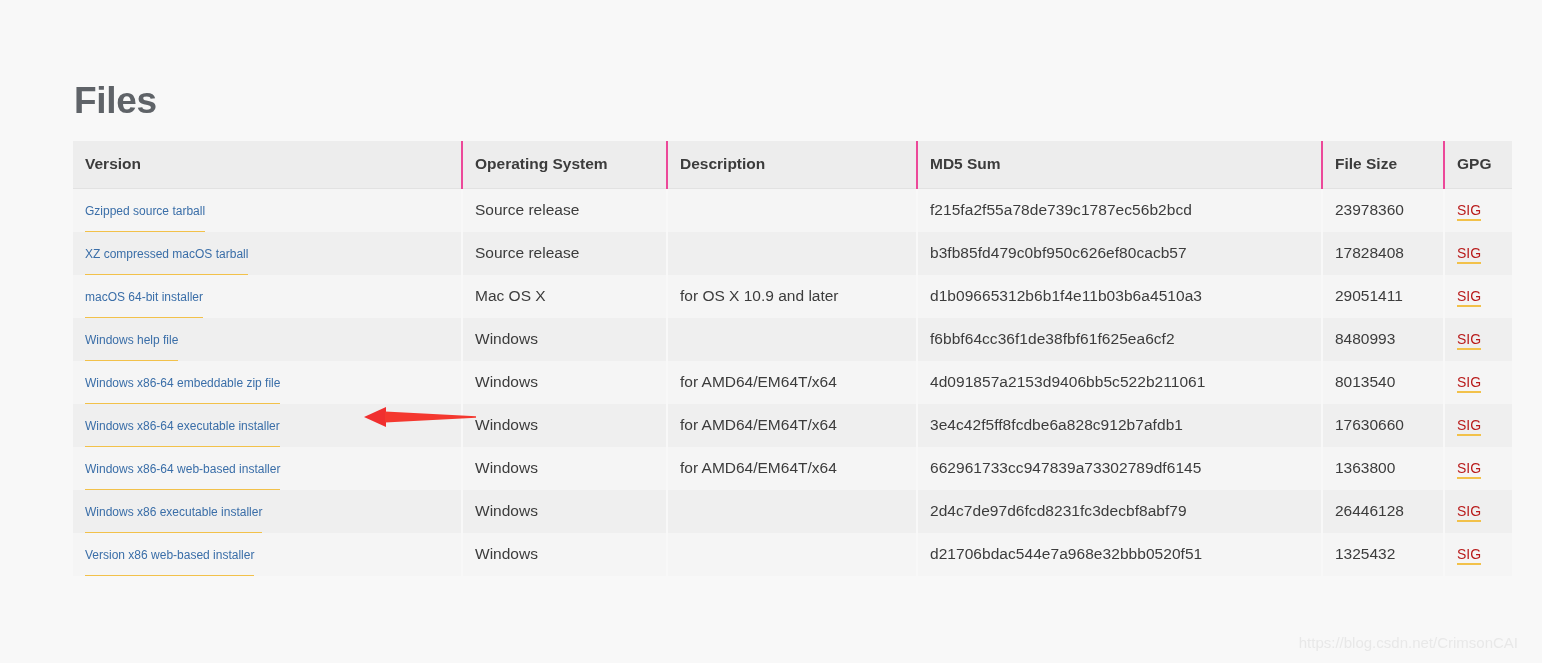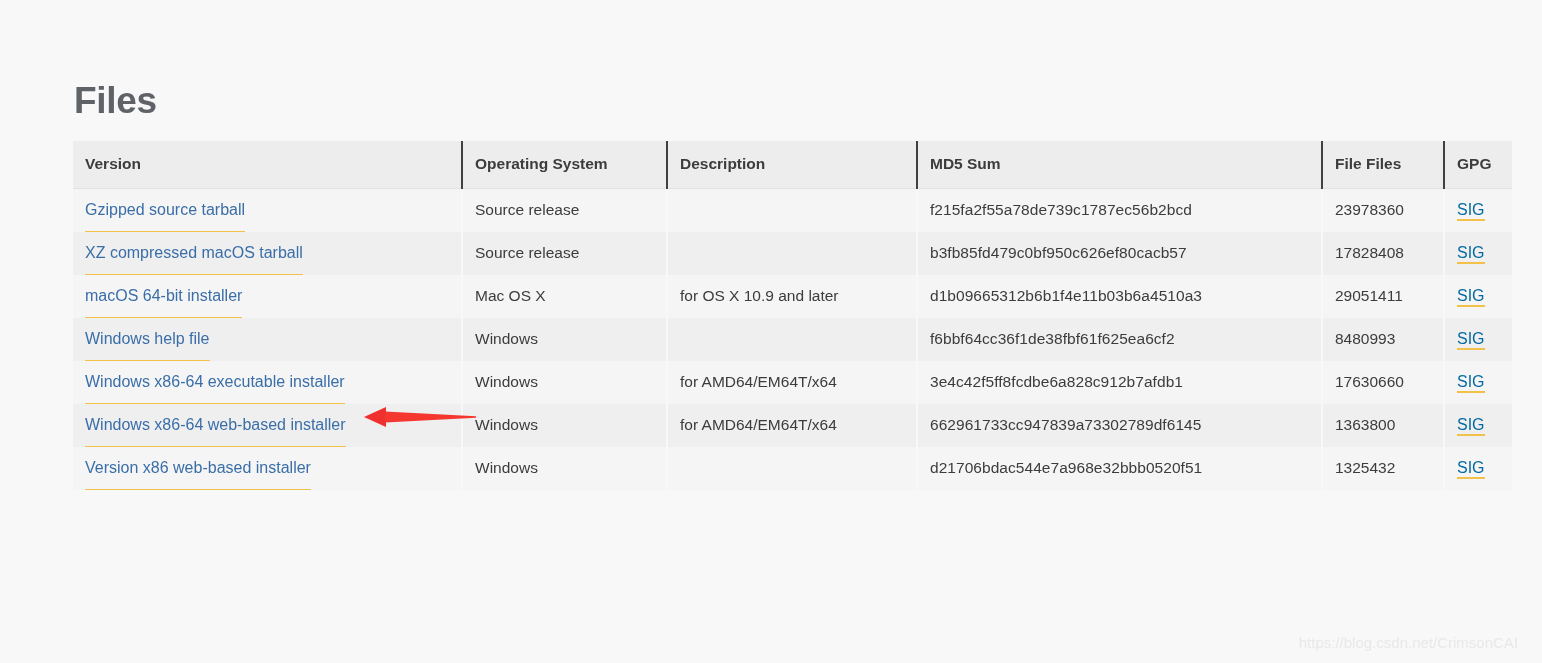--- a/index.html
+++ b/index.html
@@ -49,21 +49,21 @@
   table.files-table col.c-size         { width: 122px; }
   table.files-table col.c-gpg          { width: 68px; }
 
   table.files-table thead th {
     background: #ededed;
     color: #3c3c3c;
     font-weight: bold;
     text-align: left;
     padding: 14px 12px 15px 12px;
     font-size: 15.5px;
-    border-right: 2px solid #404040;
+    border-right: 2px solid #ec4899;
     border-bottom: 1px solid #e2e2e2;
     white-space: nowrap;
   }
   table.files-table thead th:last-child { border-right: none; }
 
   table.files-table tbody td {
     padding: 12px 12px 13px 12px;
     color: #3c3c3c;
     border-right: 2px solid #f8f8f8;
     vertical-align: middle;
@@ -74,28 +74,28 @@
   table.files-table tbody td:last-child { border-right: none; }
 
   table.files-table tbody tr:nth-child(odd)  td { background: #f5f5f5; }
   table.files-table tbody tr:nth-child(even) td { background: #efefef; }
 
   a.file-link {
     color: #3a6ea8;
     text-decoration: none;
     border-bottom: 2px solid #f2c14a;
     padding-bottom: 13px;
-    font-size: 16px;
+    font-size: 12px;
   }
   a.sig-link {
-    color: #0369a1;
+    color: #b91c1c;
     text-decoration: none;
     border-bottom: 2px solid #f2c14a;
     padding-bottom: 1px;
-    font-size: 16px;
+    font-size: 14px;
   }
   .md5-cell { letter-spacing: 0.05px; }
 
   
   .annotation-arrow {
     position: absolute;
     left: 364px;
     top: 404px;
     width: 112px;
     height: 26px;
@@ -127,21 +127,21 @@
         <col class="c-md5">
           <col class="c-size">
           <col class="c-gpg">
       </colgroup>
       <thead>
         <tr>
           <th>Version</th>
           <th>Operating System</th>
           <th>Description</th>
           <th>MD5 Sum</th>
-          <th>File Files</th>
+          <th>File Size</th>
           <th>GPG</th>
         </tr>
       </thead>
       <tbody id="files-table-body">
           <tr>
             <td><a class="file-link">Gzipped source tarball</a></td>
             <td>Source release</td>
             <td>&nbsp;</td>
             <td class="md5-cell">f215fa2f55a78de739c1787ec56b2bcd</td>
             <td>23978360</td>
@@ -165,33 +165,49 @@
           </tr>
           <tr>
             <td><a class="file-link">Windows help file</a></td>
             <td>Windows</td>
             <td>&nbsp;</td>
             <td class="md5-cell">f6bbf64cc36f1de38fbf61f625ea6cf2</td>
             <td>8480993</td>
             <td><a class="sig-link">SIG</a></td>
           </tr>
           <tr>
+            <td><a class="file-link">Windows x86-64 embeddable zip file</a></td>
+            <td>Windows</td>
+            <td>for AMD64/EM64T/x64</td>
+            <td class="md5-cell">4d091857a2153d9406bb5c522b211061</td>
+            <td>8013540</td>
+            <td><a class="sig-link">SIG</a></td>
+          </tr>
+          <tr>
             <td><a class="file-link">Windows x86-64 executable installer</a></td>
             <td>Windows</td>
             <td>for AMD64/EM64T/x64</td>
             <td class="md5-cell">3e4c42f5ff8fcdbe6a828c912b7afdb1</td>
             <td>17630660</td>
             <td><a class="sig-link">SIG</a></td>
           </tr>
           <tr>
             <td><a class="file-link">Windows x86-64 web-based installer</a></td>
             <td>Windows</td>
             <td>for AMD64/EM64T/x64</td>
             <td class="md5-cell">662961733cc947839a73302789df6145</td>
             <td>1363800</td>
+            <td><a class="sig-link">SIG</a></td>
+          </tr>
+          <tr>
+            <td><a class="file-link">Windows x86 executable installer</a></td>
+            <td>Windows</td>
+            <td>&nbsp;</td>
+            <td class="md5-cell">2d4c7de97d6fcd8231fc3decbf8abf79</td>
+            <td>26446128</td>
             <td><a class="sig-link">SIG</a></td>
           </tr>
           <tr>
             <td><a class="file-link">Version x86 web-based installer</a></td>
             <td>Windows</td>
             <td>&nbsp;</td>
             <td class="md5-cell">d21706bdac544e7a968e32bbb0520f51</td>
             <td>1325432</td>
             <td><a class="sig-link">SIG</a></td>
           </tr>

